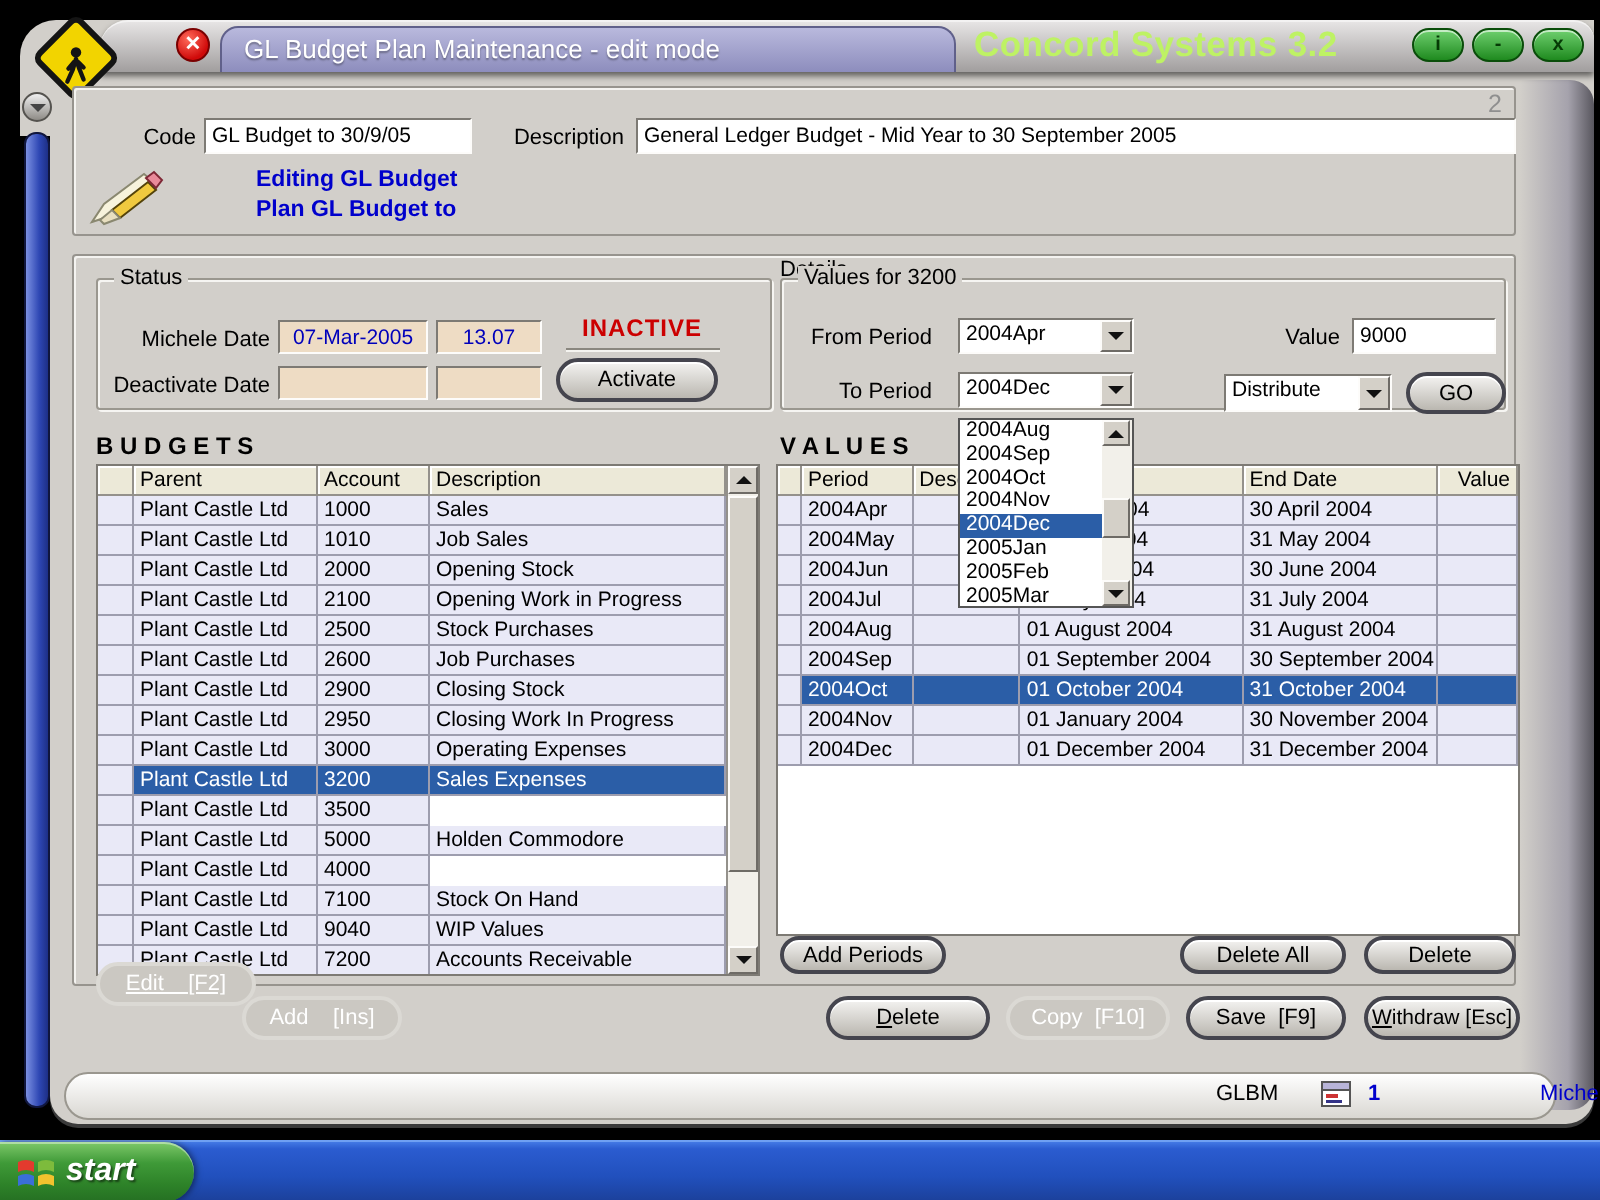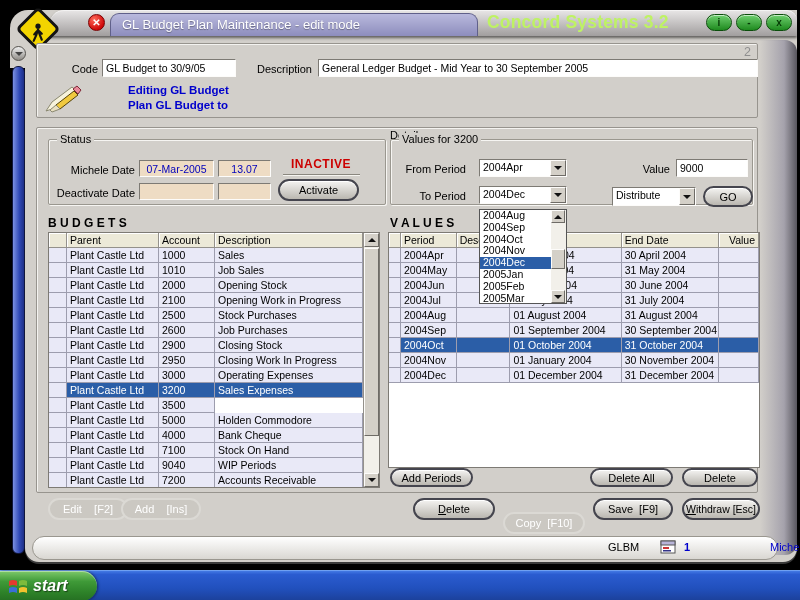--- a/index.html
+++ b/index.html
@@ -283,33 +283,32 @@
         <div class="trow">
           <div class="cell bc0 keep"></div>
           <div class="cell bc1">Plant Castle Ltd</div>
           <div class="cell bc2">5000</div>
           <div class="cell bc3">Holden Commodore</div>
         </div>
         <div class="trow">
           <div class="cell bc0 keep"></div>
           <div class="cell bc1">Plant Castle Ltd</div>
           <div class="cell bc2">4000</div>
-          <div class="cell bc3">Bank Cheque</div>
         </div>
         <div class="trow">
           <div class="cell bc0 keep"></div>
           <div class="cell bc1">Plant Castle Ltd</div>
           <div class="cell bc2">7100</div>
           <div class="cell bc3">Stock On Hand</div>
         </div>
         <div class="trow">
           <div class="cell bc0 keep"></div>
           <div class="cell bc1">Plant Castle Ltd</div>
           <div class="cell bc2">9040</div>
-          <div class="cell bc3">WIP Periods</div>
+          <div class="cell bc3">WIP Values</div>
         </div>
         <div class="trow">
           <div class="cell bc0 keep"></div>
           <div class="cell bc1">Plant Castle Ltd</div>
           <div class="cell bc2">7200</div>
           <div class="cell bc3">Accounts Receivable</div>
         </div>
       </div>
     <div class="vscroll">
       <div class="sb-btn" style="top:0; height:14px;">
@@ -425,24 +424,24 @@
       <div class="sb-btn" style="bottom:0; height:13px; width:14px;">
           <span class="tri-dn"></span>
         </div>
     </div>
   </div>
 
   <div class="pill" style="left:390px; top:468px; width:83px; height:19px; line-height:16px;">Add Periods</div>
   <div class="pill" style="left:590px; top:468px; width:83px; height:19px; line-height:16px;">Delete All</div>
   <div class="pill" style="left:682px; top:468px; width:76px; height:19px; line-height:16px;">Delete</div>
 
-  <div class="pill disabled" style="left:48px; top:498px; width:80px; height:22px; line-height:19px;">Edit    [F2]</div>
+  <div class="pill disabled" style="left:48px; top:481px; width:80px; height:22px; line-height:19px;text-decoration:underline;">Edit    [F2]</div>
   <div class="pill disabled" style="left:121px; top:498px; width:80px; height:22px; line-height:19px;">Add    [Ins]</div>
   <div class="pill ufirst" style="left:413px; top:498px; width:82px; height:22px; line-height:19px;">Delete</div>
-  <div class="pill disabled" style="left:503px; top:512px; width:82px; height:22px; line-height:19px;">Copy  [F10]</div>
+  <div class="pill disabled" style="left:503px; top:498px; width:82px; height:22px; line-height:19px;">Copy  [F10]</div>
   <div class="pill" style="left:593px; top:498px; width:80px; height:22px; line-height:19px;">Save  [F9]</div>
   <div class="pill ufirst" style="left:682px; top:498px; width:78px; height:22px; line-height:19px; font-size:10.5px;">Withdraw [Esc]</div>
 
   <div class="app-statusbar"></div>
   <div class="sb-text" style="left:608px; color:#000;">GLBM</div>
   <svg class="sb-text" style="left:660px; top:540px;" width="16" height="14" viewBox="0 0 16 14">
     <rect x="1" y="1" width="14" height="12" fill="#fff" stroke="#555"></rect>
     <rect x="1" y="1" width="14" height="4" fill="#b8b4d8" stroke="#555"></rect>
     <rect x="3" y="7" width="6" height="2" fill="#c33"></rect>
     <rect x="3" y="10" width="8" height="1.5" fill="#338"></rect>

